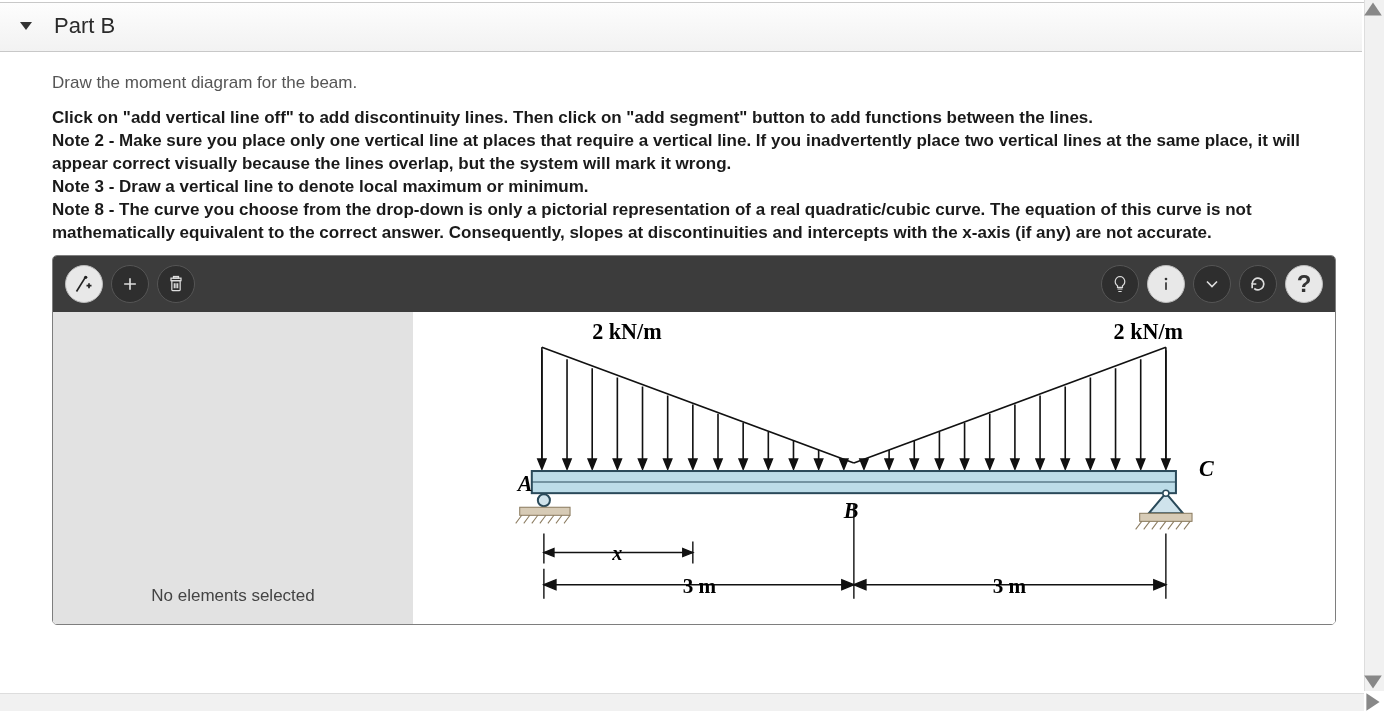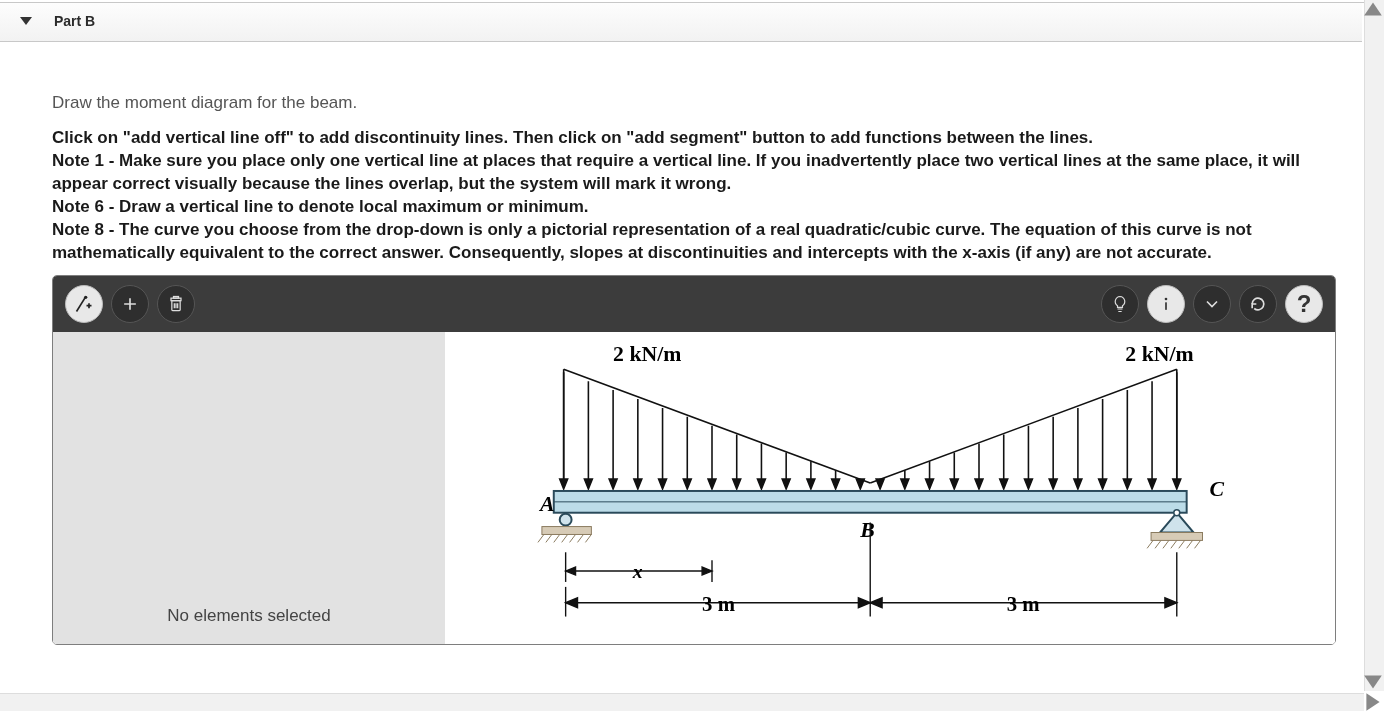--- a/index.html
+++ b/index.html
@@ -3,36 +3,36 @@
 <meta charset="utf-8">
 <style>
   * { box-sizing: border-box; }
   html, body { margin: 0; padding: 0; font-family: Arial, Helvetica, sans-serif; background: #fff; color: #2b2b2b; }
   .page { width: 1384px; height: 711px; position: relative; overflow: hidden; }
   
   .top-divider { border-top: 1px solid #c8c8c8; margin-top: 2px; }
 
   .part-header { display: flex; align-items: center; padding: 10px 20px 12px 20px; border-bottom: 1px solid #c8c8c8; background: linear-gradient(#fdfdfd, #f2f2f2); margin-right: 22px; }
   .part-header .caret { width: 0; height: 0; border-left: 6px solid transparent; border-right: 6px solid transparent; border-top: 8px solid #333; margin-right: 22px; cursor: pointer; }
-  .part-header .title { font-weight: bold; font-size: 14px; }
+  .part-header .title { font-weight: normal; font-size: 22px; }
 
   .prompt-area { padding: 20px 28px 10px 52px; font-size: 17px; line-height: 1.35; }
-  .prompt-line1 { color: #555; margin-bottom: 12px; font-size: 17px; margin-top: 30px; }
+  .prompt-line1 { color: #555; margin-bottom: 12px; font-size: 17px; }
   .prompt-bold { font-weight: bold; color: #1a1a1a; }
 
   .tool-panel { margin-left: 52px; margin-right: 48px; border: 1px solid #7e7e7e; border-radius: 5px; overflow: hidden; position: relative; height: 370px; }
   .toolbar { background: #3c3c3c; padding: 9px 12px; display: flex; align-items: center; gap: 8px; }
   .toolbar .spacer { flex: 1; }
   .tool-btn { width: 38px; height: 38px; border-radius: 50%; display: flex; align-items: center; justify-content: center; cursor: pointer; font-size: 20px; }
   .tool-btn.light { background: #e8e8e8; color: #333; border: 1px solid #bbb; }
   .tool-btn.dark { background: #2e2e2e; color: #ccc; border: 1px solid #555; }
   .tool-btn svg { width: 20px; height: 20px; }
 
   .canvas { display: flex; height: calc(100% - 56px); background: #fff; }
-  .sidebar { width: 392px; background: #e2e2e2; display: flex; align-items: flex-end; justify-content: center; padding-bottom: 18px; }
+  .sidebar { width: 360px; background: #e2e2e2; display: flex; align-items: flex-end; justify-content: center; padding-bottom: 18px; }
   .sidebar-text { color: #444; font-size: 17px; }
   .diagram { flex: 1; position: relative; background: #fff; font-weight: bold; }
 
   .scroll-up { position: absolute; top: 0; right: 0; width: 22px; height: 18px; display: flex; align-items: center; justify-content: center; cursor: pointer; color: #666; }
   .scroll-down { position: absolute; bottom: 20px; right: 0; width: 22px; height: 18px; display: flex; align-items: center; justify-content: center; cursor: pointer; color: #666; }
   .scroll-right { position: absolute; bottom: 0; right: 0; width: 22px; height: 18px; display: flex; align-items: center; justify-content: center; cursor: pointer; color: #666; }
   .scroll-track { position: absolute; top: 0; right: 0; width: 20px; bottom: 20px; background: #f1f1f1; border-left:1px solid #ddd; }
   .scroll-htrack { position: absolute; bottom: 0; right: 20px; left: 0; height: 18px; background: #f1f1f1; border-top:1px solid #ddd; }
 </style>
 </head>
@@ -60,22 +60,22 @@
   <div class="top-divider"></div>
 
   <div class="part-header">
     <div class="caret"></div>
     <div class="title">Part B</div>
   </div>
 
   <div class="prompt-area">
     <div class="prompt-line1">Draw the moment diagram for the beam.</div>
     <div class="prompt-bold">Click on "add vertical line off" to add discontinuity lines. Then click on "add segment" button to add functions between the lines.</div>
-    <div class="prompt-bold">Note 1 - Make sure you place only one vertical line at places that require a vertical line. If you inadvertently place two vertical lines at the same place, it will appear correct visually because the lines overlap, but the system will mark it wrong.</div>
-    <div class="prompt-bold">Note 6 - Draw a vertical line to denote local maximum or minimum.</div>
+    <div class="prompt-bold">Note 2 - Make sure you place only one vertical line at places that require a vertical line. If you inadvertently place two vertical lines at the same place, it will appear correct visually because the lines overlap, but the system will mark it wrong.</div>
+    <div class="prompt-bold">Note 3 - Draw a vertical line to denote local maximum or minimum.</div>
     <div class="prompt-bold">Note 8 - The curve you choose from the drop-down is only a pictorial representation of a real quadratic/cubic curve. The equation of this curve is not mathematically equivalent to the correct answer. Consequently, slopes at discontinuities and intercepts with the x-axis (if any) are not accurate.</div>
   </div>
 
   <div class="tool-panel">
     <div class="toolbar">
       <div class="tool-btn light">
         <svg viewBox="0 0 24 24">
             <path d="M3 21 L13 5" stroke="#222" stroke-width="2" fill="none"></path>
             <circle cx="14" cy="4" r="2" fill="#222"></circle>
             <line x1="15" y1="14" x2="21" y2="14" stroke="#222" stroke-width="2"></line>

